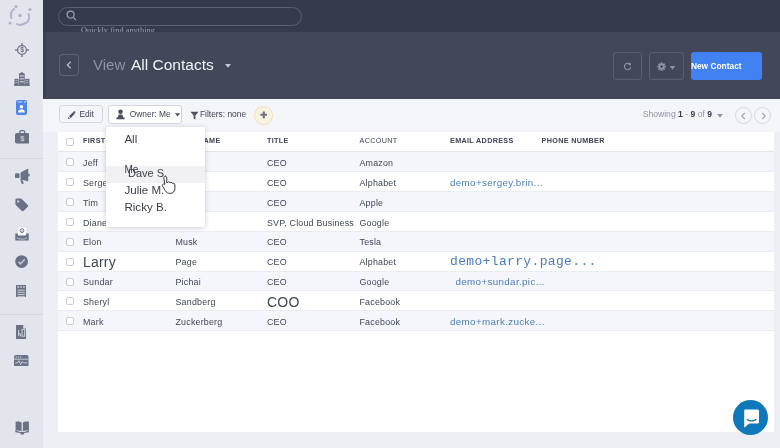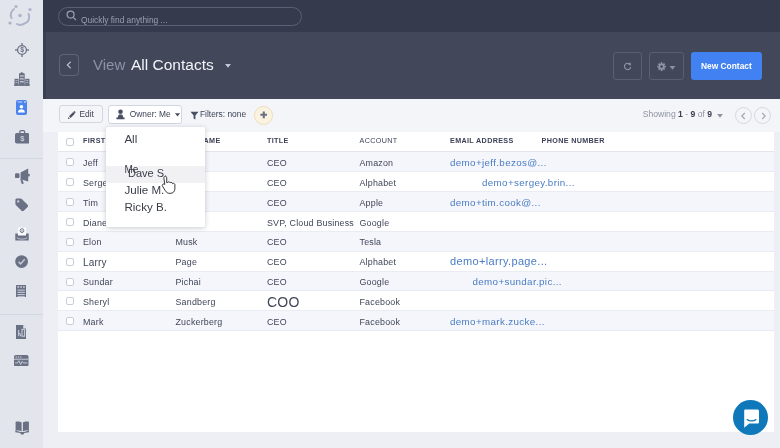--- a/index.html
+++ b/index.html
@@ -10,21 +10,21 @@
 </head>
 <body>
 
 <div class="abs" style="left:43px;top:0;width:737px;height:32px;background:#353a4c;"></div>
 
 <div class="abs" style="left:58px;top:6.5px;width:244px;height:19px;border:1px solid #5b6074;border-radius:10px;"></div>
 <svg class="abs" style="left:66px;top:10px;" width="11" height="11" viewBox="0 0 11 11">
     <circle cx="4.6" cy="4.6" r="3.5" fill="none" stroke="#9aa0b2" stroke-width="1.2"></circle>
     <line x1="7.3" y1="7.3" x2="10" y2="10" stroke="#9aa0b2" stroke-width="1.2"></line>
   </svg>
-<div class="abs" style="left:81px;top:11px;height:19px;line-height:19px;font-size:8.4px;color:#9aa0b2;">Quickly find anything ...</div>
+<div class="abs" style="left:81px;top:21px;height:19px;line-height:19px;font-size:8.4px;color:#9aa0b2;font-family:Liberation Serif, serif;">Quickly find anything ...</div>
 
 <div class="abs" style="left:43px;top:32px;width:737px;height:66.5px;background:#42475a;"></div>
 <div class="abs" style="left:43px;top:32px;width:3px;height:66.5px;background:#3a3f52;"></div>
 
 <div class="abs" style="left:59px;top:53.8px;width:19.7px;height:22px;border:1px solid rgba(200,205,220,0.22);border-radius:4px;"></div>
 <svg class="abs" style="left:65px;top:60px;" width="8" height="10" viewBox="0 0 9 11">
     <polyline points="6.4,1.8 2.6,5.5 6.4,9.2" fill="none" stroke="#b9bdcc" stroke-width="1.3"></polyline>
   </svg>
 
 <div class="abs" style="left:93px;top:56px;height:18px;line-height:18px;font-size:15px;color:#8e93a6;">View</div>
@@ -41,21 +41,21 @@
 
 <div class="abs" style="left:648.5px;top:52.1px;width:35.6px;height:27.6px;border:1px solid #5a5f72;border-radius:3px;"></div>
 <svg class="abs" style="left:657.3px;top:62.4px;" width="9.2" height="9.2" viewBox="0 0 9.2 9.2">
     <path d="M3.64,0.31 L5.56,0.31 L5.41,1.71 L6.07,1.99 L6.96,0.88 L8.32,2.24 L7.21,3.13 L7.49,3.79 L8.89,3.64 L8.89,5.56 L7.49,5.41 L7.21,6.07 L8.32,6.96 L6.96,8.32 L6.07,7.21 L5.41,7.49 L5.56,8.89 L3.64,8.89 L3.79,7.49 L3.13,7.21 L2.24,8.32 L0.88,6.96 L1.99,6.07 L1.71,5.41 L0.31,5.56 L0.31,3.64 L1.71,3.79 L1.99,3.13 L0.88,2.24 L2.24,0.88 L3.13,1.99 L3.79,1.71 Z" fill="#8e94a6"></path>
     <circle cx="4.6" cy="4.6" r="1.35" fill="#42475a"></circle>
   </svg>
 <svg class="abs" style="left:669.3px;top:65.3px;" width="7" height="5.5" viewBox="0 0 8 6">
     <polygon points="0.8,1 7.2,1 4,5.2" fill="#8e94a6"></polygon>
   </svg>
 
-<div class="abs" style="left:690.9px;top:52.1px;width:71px;height:27.6px;background:#4181f2;border-radius:3px;color:#fff;font-size:8.4px;font-weight:bold;text-align:center;line-height:29.4px;letter-spacing:0px;">New Contact</div>
+<div class="abs" style="left:690.9px;top:52.1px;width:71px;height:27.6px;background:#4181f2;border-radius:3px;color:#fff;font-size:8.4px;font-weight:bold;line-height:29.4px;letter-spacing:0px;">New Contact</div>
 
 <div class="abs" style="left:43px;top:98.5px;width:737px;height:33px;background:#f4f5f9;"></div>
 
 <div class="abs" style="left:58.8px;top:105.4px;width:44.5px;height:18.1px;border:1px solid #d2d6e0;border-radius:3px;"></div>
 <svg class="abs" style="left:67px;top:110px;" width="9.5" height="9.5" viewBox="0 0 9.5 9.5">
     <path d="M0.9,8.9 L1.4,6.9 L3,8.5 Z" fill="#4a5063"></path>
     <path d="M2,6.3 L6.2,2.1 L7.8,3.7 L3.6,7.9 Z" fill="#4a5063"></path>
     <path d="M6.7,1.6 C7.1,1.2 7.8,1.2 8.2,1.6 C8.6,2 8.6,2.7 8.2,3.1 L7.9,3.4 L6.4,1.9 Z" fill="#4a5063"></path>
   </svg>
 <div class="abs" style="left:79.5px;top:106.3px;height:17.3px;line-height:17.3px;font-size:8.4px;color:#3e4456;">Edit</div>
@@ -102,61 +102,59 @@
     <div style="position:absolute;left:209.5px;top:-1px;height:20.9px;line-height:20.9px;font-size:7.2px;font-weight:bold;color:#3d4257;letter-spacing:0.35px;">TITLE</div>
     <div style="position:absolute;left:302px;top:-1px;height:20.9px;line-height:20.9px;font-size:7.2px;font-weight:normal;color:#3d4257;letter-spacing:0.35px;">ACCOUNT</div>
     <div style="position:absolute;left:392.5px;top:-1px;height:20.9px;line-height:20.9px;font-size:7.2px;font-weight:bold;color:#3d4257;letter-spacing:0.35px;text-align:center;">EMAIL ADDRESS</div>
     <div style="position:absolute;left:484px;top:-1px;height:20.9px;line-height:20.9px;font-size:7.2px;font-weight:bold;color:#3d4257;letter-spacing:0.35px;">PHONE NUMBER</div>
     <div style="position:absolute;left:0;top:20.9px;width:716px;height:19.87px;background:#f4f6fb;border-bottom:1px solid #e9ecf2;"></div>
     <div style="position:absolute;left:8px;top:26.835px;width:8px;height:8px;border:1px solid #c9cdd8;border-radius:2px;background:#fff;"></div>
     <div style="position:absolute;left:25.5px;top:22.4px;height:19.87px;line-height:19.87px;font-size:8.9px;letter-spacing:0.2px;color:#404659;">Jeff</div>
     <div style="position:absolute;left:118px;top:22.4px;height:19.87px;line-height:19.87px;font-size:8.9px;letter-spacing:0.2px;color:#404659;"></div>
     <div style="position:absolute;left:209.5px;top:22.4px;height:19.87px;line-height:19.87px;font-size:8.9px;letter-spacing:0.2px;color:#404659;">CEO</div>
     <div style="position:absolute;left:302px;top:22.4px;height:19.87px;line-height:19.87px;font-size:8.9px;letter-spacing:0.2px;color:#404659;">Amazon</div>
-    <div style="position:absolute;left:392.5px;top:21.4px;height:19.87px;line-height:19.87px;font-size:9.8px;letter-spacing:0.35px;color:#4a7cc3;">demo+jeff.bezos@...</div>
     <div style="position:absolute;left:0;top:40.769999999999996px;width:716px;height:19.87px;background:#fff;border-bottom:1px solid #e9ecf2;"></div>
     <div style="position:absolute;left:8px;top:46.705px;width:8px;height:8px;border:1px solid #c9cdd8;border-radius:2px;background:#fff;"></div>
     <div style="position:absolute;left:25.5px;top:42.269999999999996px;height:19.87px;line-height:19.87px;font-size:8.9px;letter-spacing:0.2px;color:#404659;">Sergey</div>
     <div style="position:absolute;left:118px;top:42.269999999999996px;height:19.87px;line-height:19.87px;font-size:8.9px;letter-spacing:0.2px;color:#404659;"></div>
     <div style="position:absolute;left:209.5px;top:42.269999999999996px;height:19.87px;line-height:19.87px;font-size:8.9px;letter-spacing:0.2px;color:#404659;">CEO</div>
     <div style="position:absolute;left:302px;top:42.269999999999996px;height:19.87px;line-height:19.87px;font-size:8.9px;letter-spacing:0.2px;color:#404659;">Alphabet</div>
-    <div style="position:absolute;left:392.5px;top:41.269999999999996px;height:19.87px;line-height:19.87px;font-size:9.8px;letter-spacing:0.35px;color:#4a7cc3;margin-left:32px;">demo+sergey.brin...</div>
+    <div style="position:absolute;left:392.5px;top:41.269999999999996px;height:19.87px;line-height:19.87px;font-size:9.8px;letter-spacing:0.35px;color:#4a7cc3;">demo+sergey.brin...</div>
     <div style="position:absolute;left:0;top:60.64px;width:716px;height:19.87px;background:#f4f6fb;border-bottom:1px solid #e9ecf2;"></div>
     <div style="position:absolute;left:8px;top:66.575px;width:8px;height:8px;border:1px solid #c9cdd8;border-radius:2px;background:#fff;"></div>
     <div style="position:absolute;left:25.5px;top:62.14px;height:19.87px;line-height:19.87px;font-size:8.9px;letter-spacing:0.2px;color:#404659;">Tim</div>
     <div style="position:absolute;left:118px;top:62.14px;height:19.87px;line-height:19.87px;font-size:8.9px;letter-spacing:0.2px;color:#404659;"></div>
     <div style="position:absolute;left:209.5px;top:62.14px;height:19.87px;line-height:19.87px;font-size:8.9px;letter-spacing:0.2px;color:#404659;">CEO</div>
     <div style="position:absolute;left:302px;top:62.14px;height:19.87px;line-height:19.87px;font-size:8.9px;letter-spacing:0.2px;color:#404659;">Apple</div>
-    <div style="position:absolute;left:392.5px;top:61.14px;height:19.87px;line-height:19.87px;font-size:9.8px;letter-spacing:0.35px;color:#4a7cc3;">demo+tim.cook@...</div>
     <div style="position:absolute;left:0;top:80.50999999999999px;width:716px;height:19.87px;background:#fff;border-bottom:1px solid #e9ecf2;"></div>
     <div style="position:absolute;left:8px;top:86.445px;width:8px;height:8px;border:1px solid #c9cdd8;border-radius:2px;background:#fff;"></div>
     <div style="position:absolute;left:25.5px;top:82.00999999999999px;height:19.87px;line-height:19.87px;font-size:8.9px;letter-spacing:0.2px;color:#404659;">Diane</div>
     <div style="position:absolute;left:118px;top:82.00999999999999px;height:19.87px;line-height:19.87px;font-size:8.9px;letter-spacing:0.2px;color:#404659;"></div>
     <div style="position:absolute;left:209.5px;top:82.00999999999999px;height:19.87px;line-height:19.87px;font-size:8.9px;letter-spacing:0.2px;color:#404659;">SVP, Cloud Business</div>
     <div style="position:absolute;left:302px;top:82.00999999999999px;height:19.87px;line-height:19.87px;font-size:8.9px;letter-spacing:0.2px;color:#404659;">Google</div>
     <div style="position:absolute;left:0;top:100.38px;width:716px;height:19.87px;background:#f4f6fb;border-bottom:1px solid #e9ecf2;"></div>
     <div style="position:absolute;left:8px;top:106.315px;width:8px;height:8px;border:1px solid #c9cdd8;border-radius:2px;background:#fff;"></div>
     <div style="position:absolute;left:25.5px;top:101.88px;height:19.87px;line-height:19.87px;font-size:8.9px;letter-spacing:0.2px;color:#404659;">Elon</div>
     <div style="position:absolute;left:118px;top:101.88px;height:19.87px;line-height:19.87px;font-size:8.9px;letter-spacing:0.2px;color:#404659;">Musk</div>
     <div style="position:absolute;left:209.5px;top:101.88px;height:19.87px;line-height:19.87px;font-size:8.9px;letter-spacing:0.2px;color:#404659;">CEO</div>
     <div style="position:absolute;left:302px;top:101.88px;height:19.87px;line-height:19.87px;font-size:8.9px;letter-spacing:0.2px;color:#404659;">Tesla</div>
     <div style="position:absolute;left:0;top:120.25px;width:716px;height:19.87px;background:#fff;border-bottom:1px solid #e9ecf2;"></div>
     <div style="position:absolute;left:8px;top:126.185px;width:8px;height:8px;border:1px solid #c9cdd8;border-radius:2px;background:#fff;"></div>
-    <div style="position:absolute;left:25.5px;top:121.75px;height:19.87px;line-height:19.87px;font-size:10px;letter-spacing:0.2px;color:#404659;">Larry</div>
+    <div style="position:absolute;left:25.5px;top:121.75px;height:19.87px;line-height:19.87px;font-size:14px;letter-spacing:0.2px;color:#404659;">Larry</div>
     <div style="position:absolute;left:118px;top:121.75px;height:19.87px;line-height:19.87px;font-size:8.9px;letter-spacing:0.2px;color:#404659;">Page</div>
     <div style="position:absolute;left:209.5px;top:121.75px;height:19.87px;line-height:19.87px;font-size:8.9px;letter-spacing:0.2px;color:#404659;">CEO</div>
     <div style="position:absolute;left:302px;top:121.75px;height:19.87px;line-height:19.87px;font-size:8.9px;letter-spacing:0.2px;color:#404659;">Alphabet</div>
-    <div style="position:absolute;left:392.5px;top:120.75px;height:19.87px;line-height:19.87px;font-size:11px;letter-spacing:0.35px;color:#4a7cc3;">demo+larry.page...</div>
+    <div style="position:absolute;left:392.5px;top:120.75px;height:19.87px;line-height:19.87px;font-size:13px;letter-spacing:0.35px;color:#4a7cc3;font-family:Liberation Mono, monospace;">demo+larry.page...</div>
     <div style="position:absolute;left:0;top:140.12px;width:716px;height:19.87px;background:#f4f6fb;border-bottom:1px solid #e9ecf2;"></div>
     <div style="position:absolute;left:8px;top:146.055px;width:8px;height:8px;border:1px solid #c9cdd8;border-radius:2px;background:#fff;"></div>
     <div style="position:absolute;left:25.5px;top:141.62px;height:19.87px;line-height:19.87px;font-size:8.9px;letter-spacing:0.2px;color:#404659;">Sundar</div>
     <div style="position:absolute;left:118px;top:141.62px;height:19.87px;line-height:19.87px;font-size:8.9px;letter-spacing:0.2px;color:#404659;">Pichai</div>
     <div style="position:absolute;left:209.5px;top:141.62px;height:19.87px;line-height:19.87px;font-size:8.9px;letter-spacing:0.2px;color:#404659;">CEO</div>
     <div style="position:absolute;left:302px;top:141.62px;height:19.87px;line-height:19.87px;font-size:8.9px;letter-spacing:0.2px;color:#404659;">Google</div>
-    <div style="position:absolute;left:415px;top:140.62px;height:19.87px;line-height:19.87px;font-size:9.8px;letter-spacing:0.35px;color:#4a7cc3;">demo+sundar.pic...</div>
+    <div style="position:absolute;left:398px;top:140.62px;height:19.87px;line-height:19.87px;font-size:9.8px;letter-spacing:0.35px;color:#4a7cc3;">demo+sundar.pic...</div>
     <div style="position:absolute;left:0;top:159.99px;width:716px;height:19.87px;background:#fff;border-bottom:1px solid #e9ecf2;"></div>
     <div style="position:absolute;left:8px;top:165.925px;width:8px;height:8px;border:1px solid #c9cdd8;border-radius:2px;background:#fff;"></div>
     <div style="position:absolute;left:25.5px;top:161.49px;height:19.87px;line-height:19.87px;font-size:8.9px;letter-spacing:0.2px;color:#404659;">Sheryl</div>
     <div style="position:absolute;left:118px;top:161.49px;height:19.87px;line-height:19.87px;font-size:8.9px;letter-spacing:0.2px;color:#404659;">Sandberg</div>
     <div style="position:absolute;left:209.5px;top:161.49px;height:19.87px;line-height:19.87px;font-size:14px;letter-spacing:0.2px;color:#404659;">COO</div>
     <div style="position:absolute;left:302px;top:161.49px;height:19.87px;line-height:19.87px;font-size:8.9px;letter-spacing:0.2px;color:#404659;">Facebook</div>
     <div style="position:absolute;left:0;top:179.86px;width:716px;height:19.87px;background:#f4f6fb;border-bottom:1px solid #e9ecf2;"></div>
     <div style="position:absolute;left:8px;top:185.79500000000002px;width:8px;height:8px;border:1px solid #c9cdd8;border-radius:2px;background:#fff;"></div>
     <div style="position:absolute;left:25.5px;top:181.36px;height:19.87px;line-height:19.87px;font-size:8.9px;letter-spacing:0.2px;color:#404659;">Mark</div>
     <div style="position:absolute;left:118px;top:181.36px;height:19.87px;line-height:19.87px;font-size:8.9px;letter-spacing:0.2px;color:#404659;">Zuckerberg</div>

